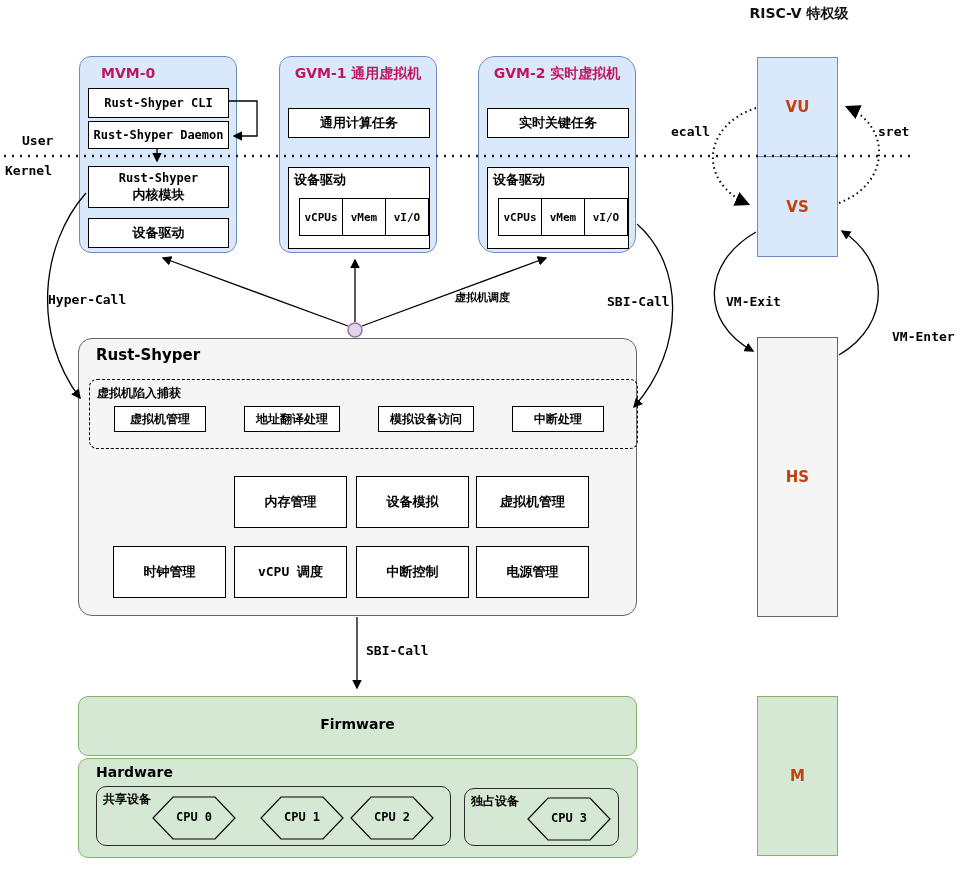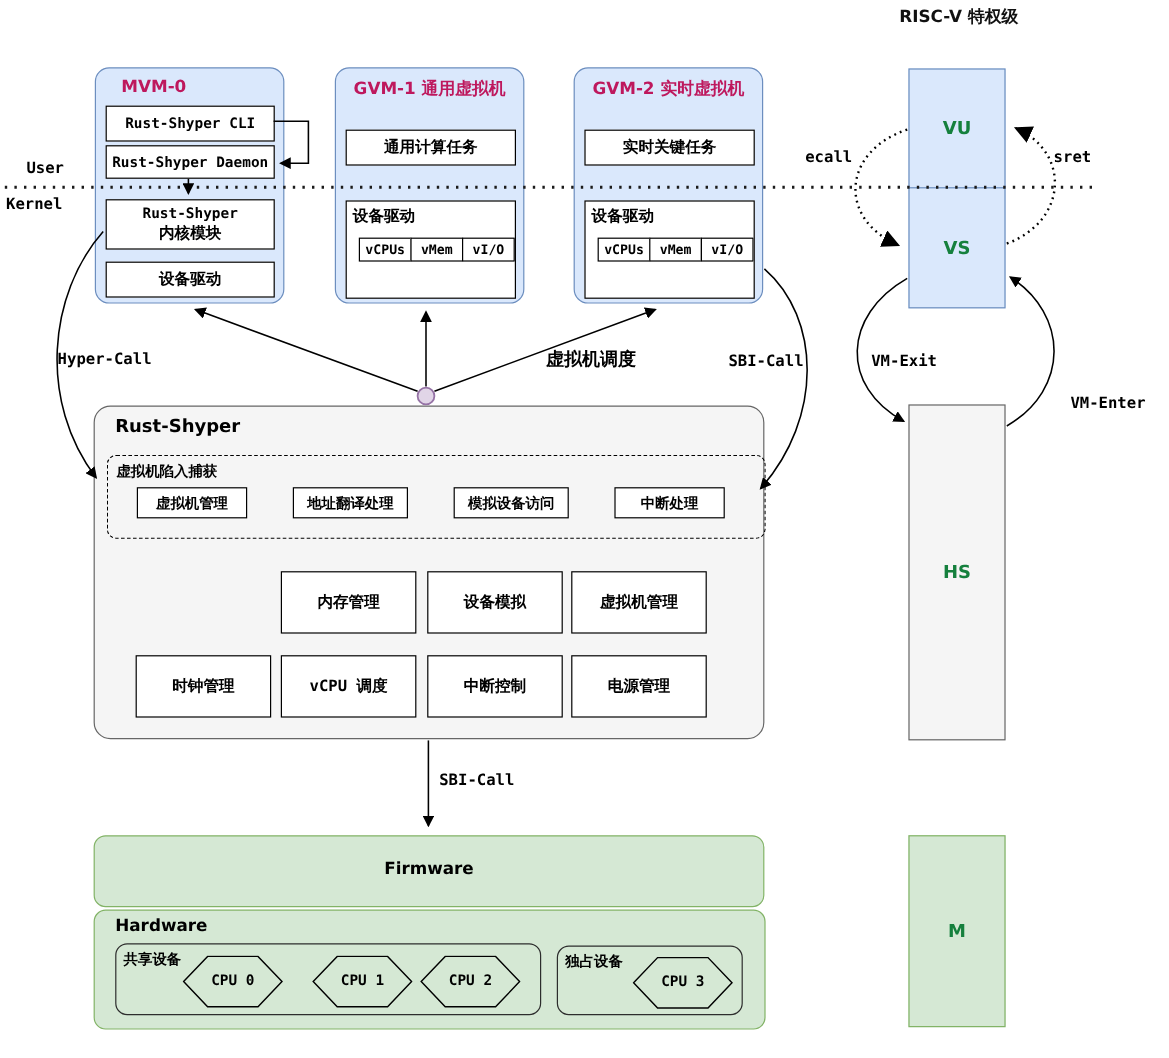--- a/index.html
+++ b/index.html
@@ -17,27 +17,27 @@
           background:var(--blue_fill); border:1px solid var(--blue_border); border-radius:12px; z-index:1;}
   .vm-title{position:absolute; top:8px; left:0; width:100%; text-align:center;
             font-weight:bold; font-size:14px; color:#be185d;}
   .vm-title.left{text-align:left; padding-left:21px;}
   .wbox{position:absolute; background:#fff; border:1px solid #000;
         display:flex; align-items:center; justify-content:center; text-align:center;
         font-weight:bold; color:#000; z-index:3;}
   .mono{font-family:"DejaVu Sans Mono",monospace;}
   .drv-label{position:absolute; top:3px; left:5px; font-weight:bold; font-size:13px;}
   .cellrow{position:absolute; display:flex; z-index:3;}
-  .cell{width:44px; height:20px; background:#fff; border:1px solid #000; margin-left:-1px;
+  .cell{width:44px; height:38px; background:#fff; border:1px solid #000; margin-left:-1px;
         display:flex; align-items:center; justify-content:center;
         font-family:"DejaVu Sans Mono",monospace; font-weight:bold; font-size:11px;}
   .cell:first-child{margin-left:0;}
 
   .priv-box{position:absolute; left:757px; width:81px; z-index:1;}
-  .priv-label{font-weight:bold; font-size:15px; color:#15803d;text-align:right;}
+  .priv-label{font-weight:bold; font-size:15px; color:#c2410c;text-align:right;}
   .half{display:flex; align-items:center; justify-content:center;}
 
   .floating{position:absolute; z-index:11; font-weight:bold; color:#000; white-space:nowrap;}
   .lab-mono{font-family:"DejaVu Sans Mono",monospace; font-size:13px;}
 
   .hyp-box{position:absolute; left:78px; top:338px; width:559px; height:278px;
            background:var(--gray_fill); border:1px solid var(--gray_border); border-radius:14px; z-index:1;}
   .hyp-title{position:absolute; left:17px; top:7px; font-weight:bold; font-size:15px;}
   .dashed-box{position:absolute; left:10px; top:40px; width:549px; height:70px;
               border:1px dashed #000; border-radius:8px;}
@@ -89,21 +89,21 @@
     <div class="wbox" style="left:8px; top:110px; width:142px; height:82px;">
       <span class="drv-label">设备驱动</span>
       <div class="cellrow" style="left:10px; top:30px;">
         <div class="cell">vCPUs</div>
         <div class="cell">vMem</div>
         <div class="cell">vI/O</div>
       </div>
     </div>
   </div>
 
-  <div class="vm-box" style="left:478px;">
+  <div class="vm-box" style="left:478px;border-radius:17px;">
     <div class="vm-title">GVM-2 实时虚拟机</div>
     <div class="wbox" style="left:8px; top:51px; width:142px; height:30px; font-size:13px;">实时关键任务</div>
     <div class="wbox" style="left:8px; top:110px; width:142px; height:82px;">
       <span class="drv-label">设备驱动</span>
       <div class="cellrow" style="left:10px; top:30px;">
         <div class="cell">vCPUs</div>
         <div class="cell">vMem</div>
         <div class="cell">vI/O</div>
       </div>
     </div>
@@ -124,21 +124,21 @@
 
   <div class="priv-box half" style="top:696px; height:160px; background:var(--green_fill); border:1px solid var(--green_border);">
     <span class="priv-label">M</span>
   </div>
 
   <div class="floating lab-mono" style="left:671px; top:124px;">ecall</div>
   <div class="floating lab-mono" style="left:878px; top:124px;">sret</div>
   <div class="floating lab-mono" style="left:726px; top:294px;">VM-Exit</div>
   <div class="floating lab-mono" style="left:892px; top:294px;margin-top:35px;">VM-Enter</div>
   <div class="floating lab-mono" style="left:48px; top:292px;">Hyper-Call</div>
-  <div class="floating" style="left:455px; top:290px; font-size:15px;">虚拟机调度</div>
+  <div class="floating" style="left:455px; top:290px; font-size:11px;">虚拟机调度</div>
   <div class="floating lab-mono" style="left:607px; top:294px;">SBI-Call</div>
   <div class="floating lab-mono" style="left:366px; top:643px;">SBI-Call</div>
 
   <div class="hyp-box">
     <div class="hyp-title">Rust-Shyper</div>
     <div class="dashed-box">
       <span class="dash-label">虚拟机陷入捕获</span>
       <div class="trap-item" style="left:24px; width:92px;">虚拟机管理</div>
       <div class="trap-item" style="left:154px; width:96px;">地址翻译处理</div>
       <div class="trap-item" style="left:288px; width:96px;">模拟设备访问</div>

